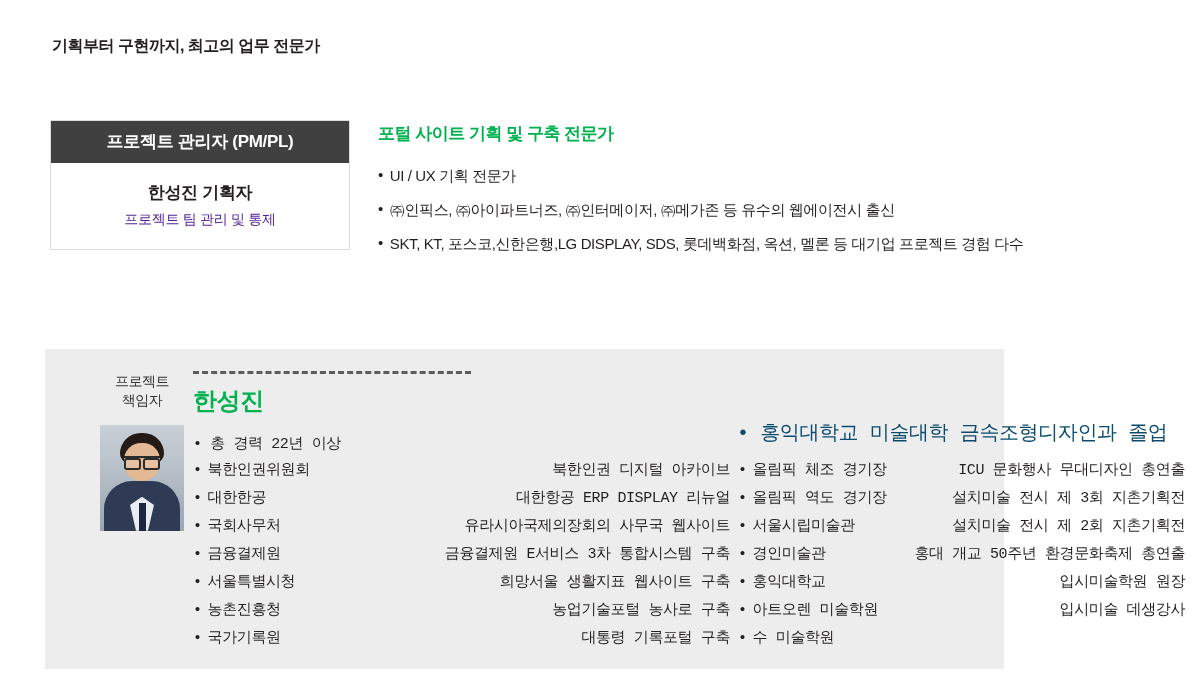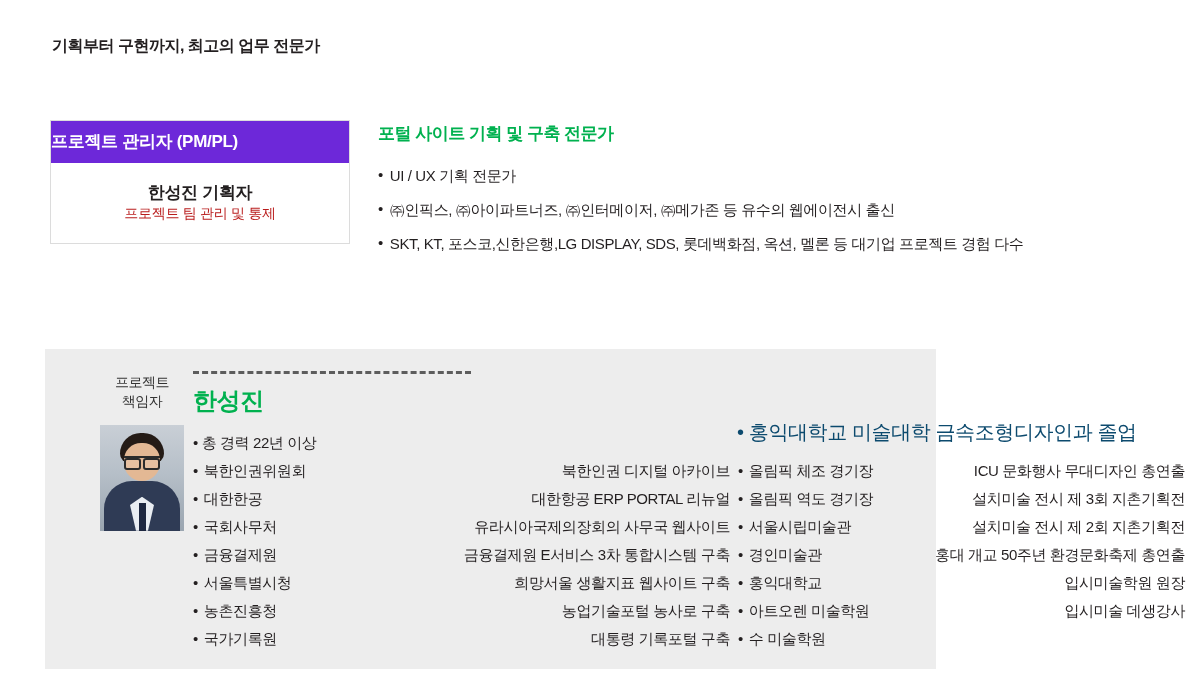--- a/index.html
+++ b/index.html
@@ -35,41 +35,42 @@
   .role-card {
     position: absolute;
     left: 50px;
     top: 120px;
     width: 300px;
     border: 1px solid #dcdcdc;
     box-sizing: border-box;
     background: #ffffff;
   }
   .role-card-header {
-    background: #6d28d9;
+    background: #404040;
     color: #ffffff;
     font-size: 17px;
     font-weight: bold;
+    text-align: center;
     padding: 9px 0 10px 0;
     letter-spacing: -0.3px;
   }
   .role-card-body {
     padding: 18px 0 20px 0;
     text-align: center;
   }
   .role-card-name {
     font-size: 17px;
     font-weight: bold;
     color: #231f20;
     letter-spacing: -0.3px;
   }
   .role-card-desc {
-    margin-top: 1px;
+    margin-top: 7px;
     font-size: 14px;
-    color: #b91c1c;
+    color: #4c1d95;
     letter-spacing: -0.3px;
   }
 
   
   .summary {
     position: absolute;
     left: 378px;
     top: 122px;
     width: 790px;
   }
@@ -95,23 +96,24 @@
     margin-right: 7px;
     line-height: 1;
     font-size: 15px;
   }
 
   
   .panel {
     position: absolute;
     left: 45px;
     top: 349px;
-    width: 891px;
+    width: 959px;
     height: 320px;
     background: #ededed;
+    font-family: Liberation Mono, monospace;
   }
   .panel-left {
     position: absolute;
     left: 55px;
     top: 24px;
     width: 84px;
     text-align: center;
   }
   .panel-left-label {
     font-size: 14px;
@@ -344,21 +346,21 @@
           </div>
           <div class="entry">
             <span class="dot">•</span><span>농촌진흥청</span>
           </div>
           <div class="entry">
             <span class="dot">•</span><span>국가기록원</span>
           </div>
         </div>
         <div class="values">
           <div class="value-row">북한인권 디지털 아카이브</div>
-          <div class="value-row">대한항공 ERP PORTAL 리뉴얼</div>
+          <div class="value-row">대한항공 ERP DISPLAY 리뉴얼</div>
           <div class="value-row">유라시아국제의장회의 사무국 웹사이트</div>
           <div class="value-row">금융결제원 E서비스 3차 통합시스템 구축</div>
           <div class="value-row">희망서울 생활지표 웹사이트 구축</div>
           <div class="value-row">농업기술포털 농사로 구축</div>
           <div class="value-row">대통령 기록포털 구축</div>
         </div>
       </div>
 
       <div class="col right">
         <div class="labels">

